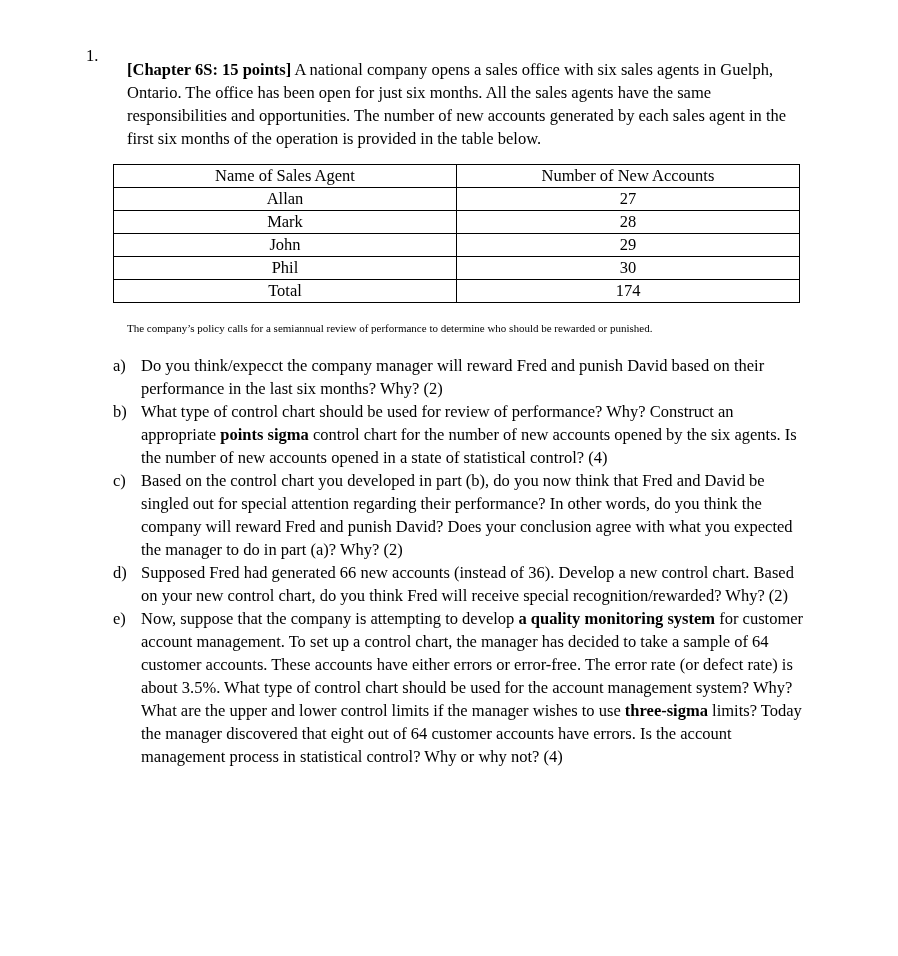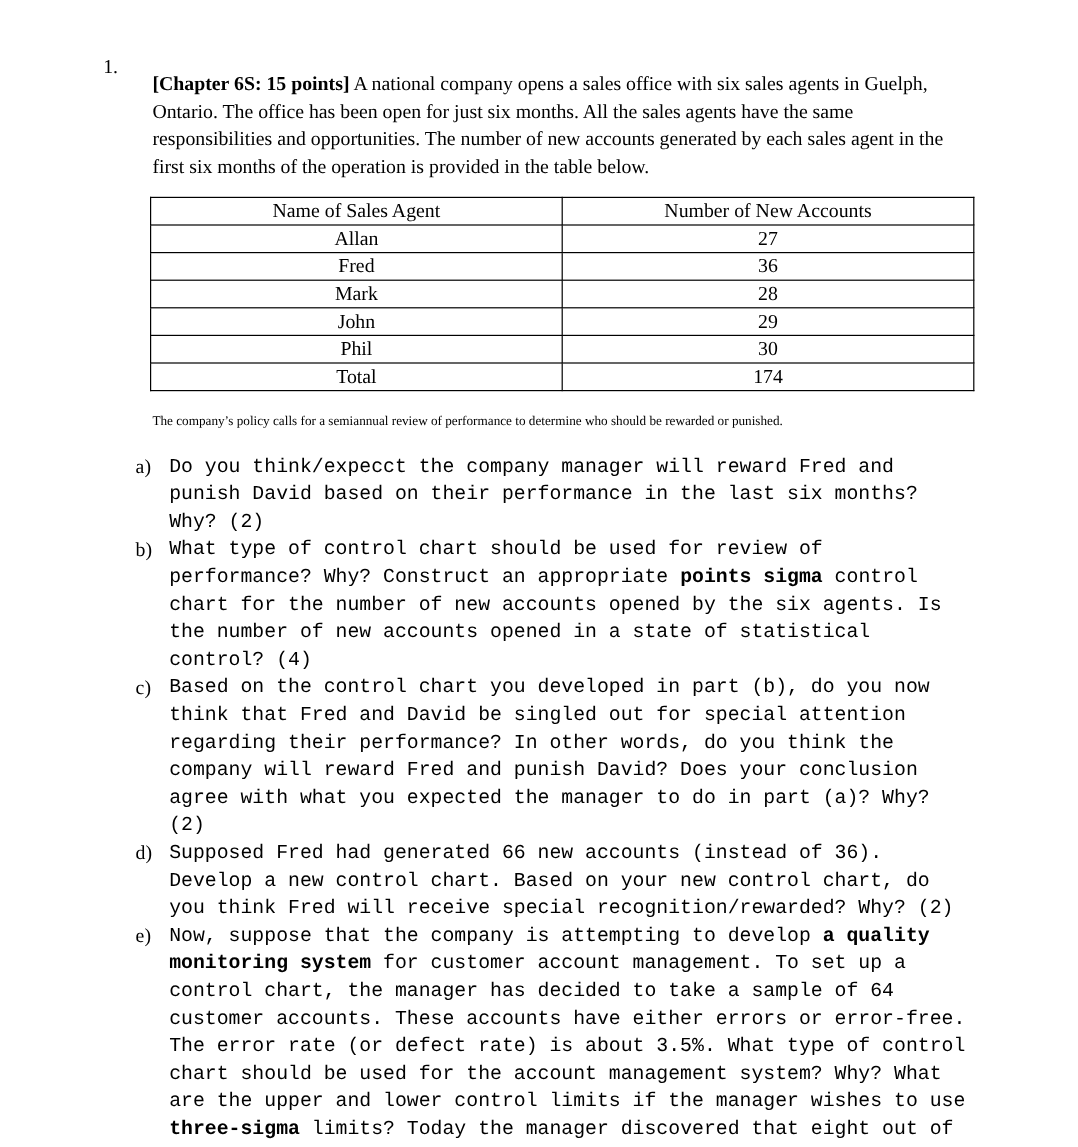--- a/index.html
+++ b/index.html
@@ -41,21 +41,21 @@
   .q-body p {
     margin: 14px;
   }
   b, .bold { font-weight: bold; }
 
   
   table.data-table {
     border-collapse: collapse;
     width: 686px;
     margin-top: 4px;
-    margin-left: 12px;
+    margin-left: 0px;
     table-layout: fixed;
   }
   table.data-table td, table.data-table th {
     border: 1.6px solid #000000;
     text-align: center;
     font-size: 16.5px;
     line-height: 20px;
     padding: 1px 2px;
     height: 20px;
     font-weight: normal;
@@ -82,21 +82,20 @@
   }
   .sub-marker {
     flex: 0 0 28px;
     font-size: 16.5px;
     line-height: 23px;
   }
   .sub-text {
     flex: 1 1 auto;
     font-size: 16.5px;
     line-height: 23px;
-    font-family: Liberation Mono, monospace;
   }
   .sub-text p { margin: 0; }
 </style>
 </head>
 <body>
 
 <div class="page">
 
   <div class="qblock">
 
@@ -114,24 +113,20 @@
           <thead>
             <tr>
               <th>Name of Sales Agent</th>
               <th>Number of New Accounts</th>
             </tr>
           </thead>
           <tbody>
             <tr>
               <td>Allan</td>
               <td>27</td>
-            </tr>
-            <tr>
-              <td>Fred</td>
-              <td>36</td>
             </tr>
             <tr>
               <td>Mark</td>
               <td>28</td>
             </tr>
             <tr>
               <td>John</td>
               <td>29</td>
             </tr>
             <tr>

